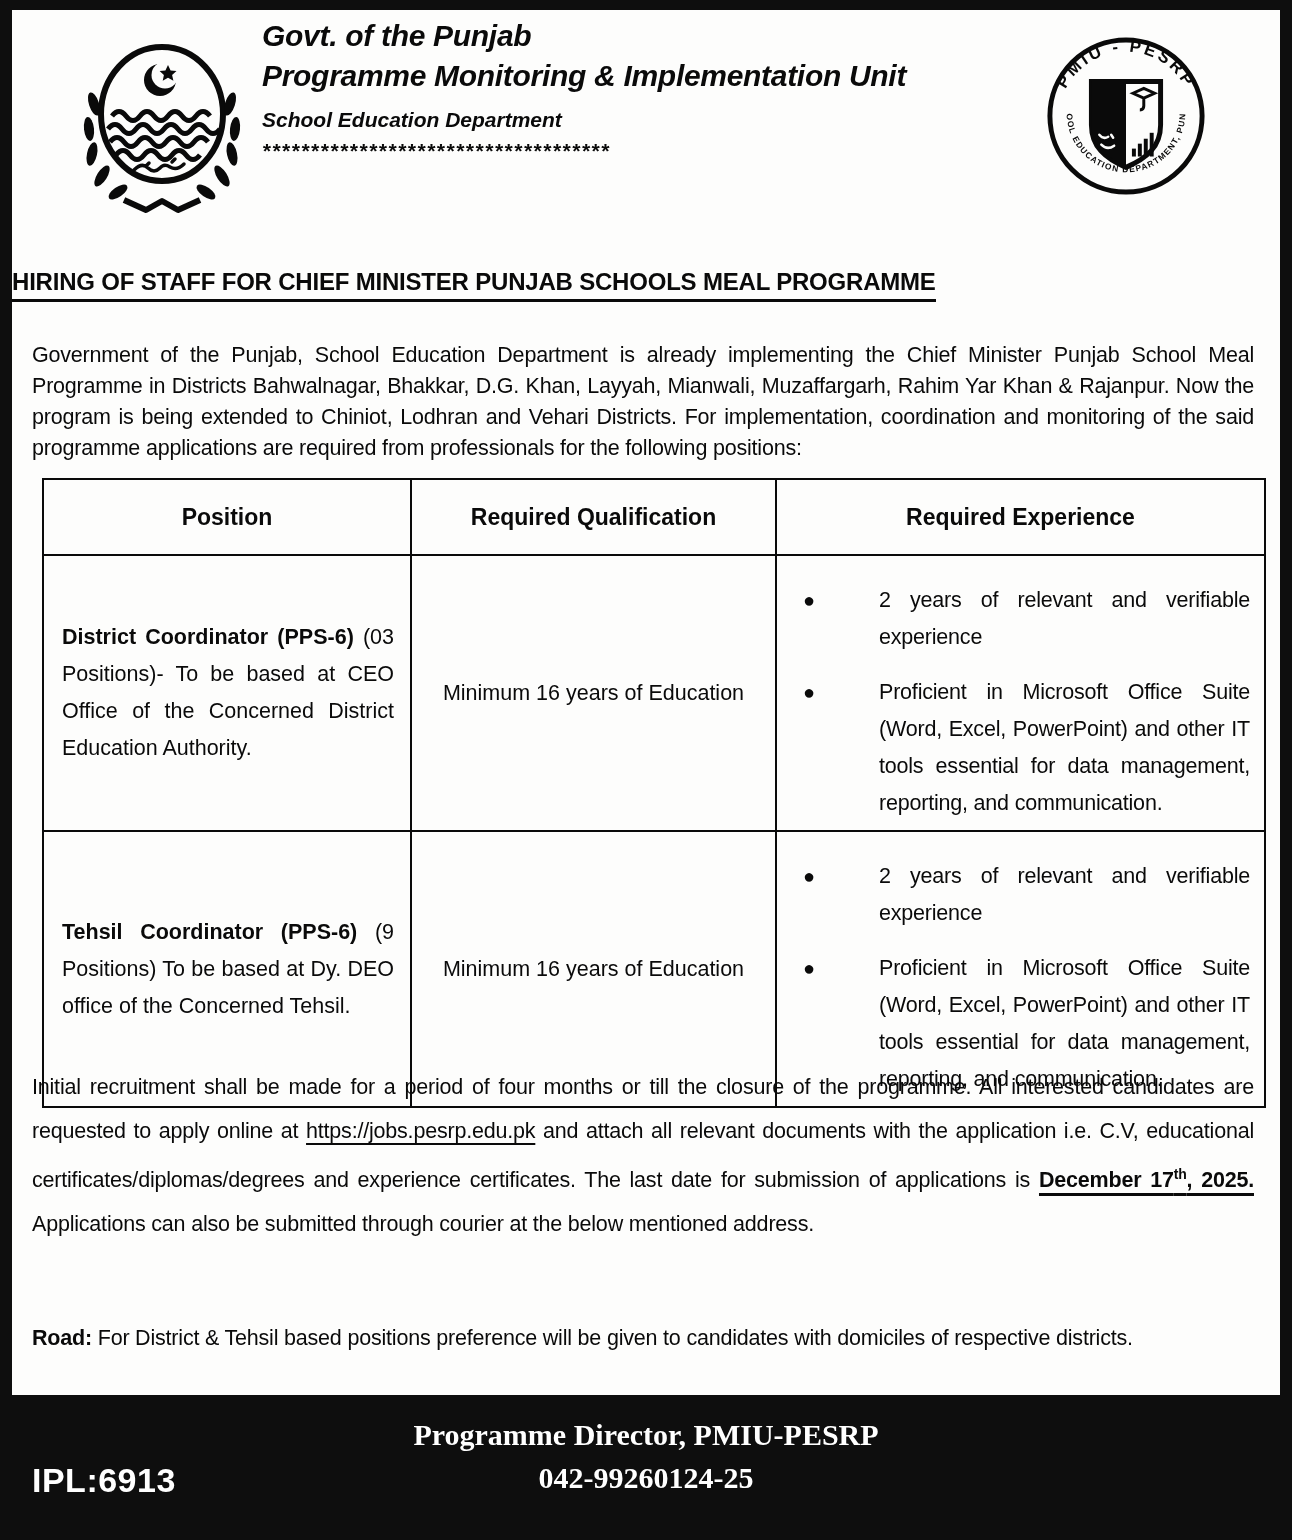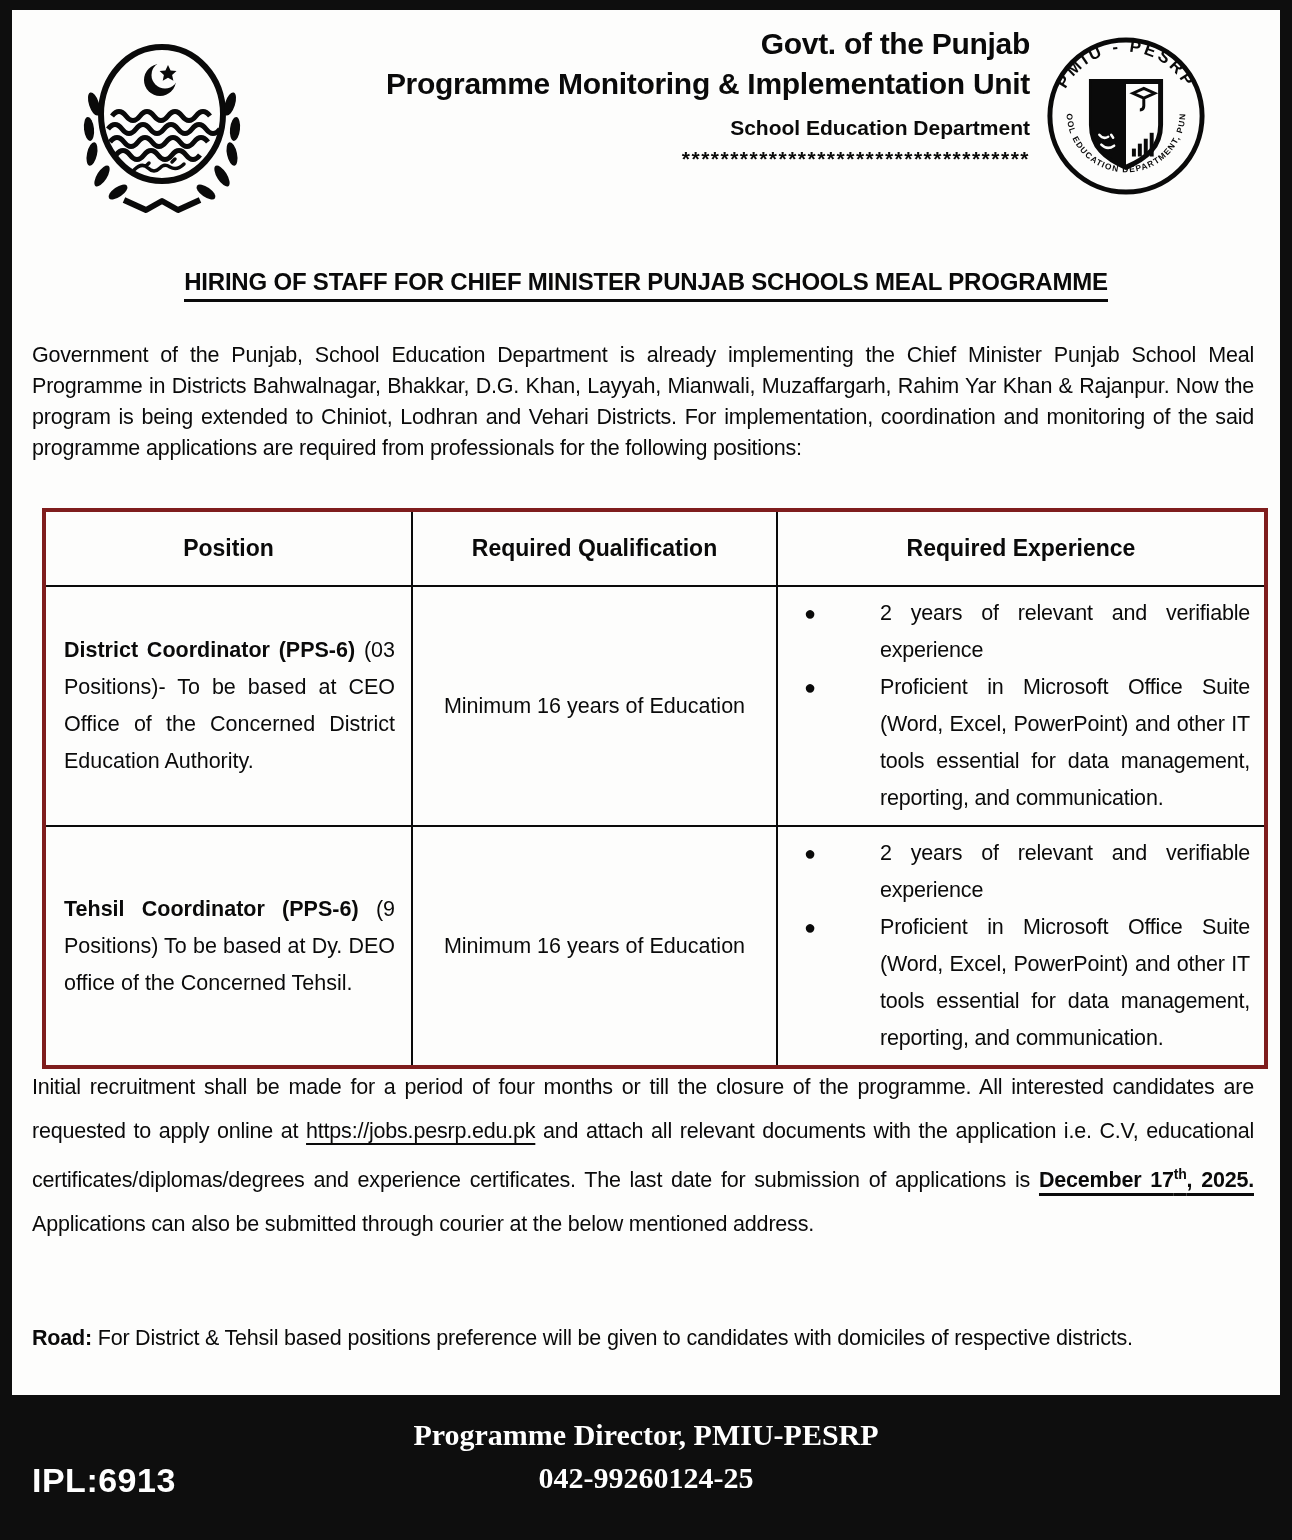--- a/index.html
+++ b/index.html
@@ -9,52 +9,52 @@
     position:relative; width:1292px; height:1540px;
     background:#0e0e0e; overflow:hidden; margin:0 auto;
   }
   .sheet {
     position:absolute; top:10px; left:12px; right:12px; bottom:145px;
     background:#fdfdfc; color:#0a0a0a;
   }
   
   .logo-crest { position:absolute; top:24px; left:52px; width:196px; height:188px; }
   .logo-seal  { position:absolute; top:22px; right:70px; width:168px; height:168px; }
-  .header-center { position:absolute; top:14px; left:250px; right:250px; text-align:right; }
+  .header-center { position:absolute; top:6px; left:250px; right:250px; text-align:left;font-style:italic; }
   .hdr-line { font-weight:bold; font-size:30px; line-height:40px; letter-spacing:-0.3px; }
   .hdr-dept { font-weight:bold; font-size:21px; line-height:36px; margin-top:6px; }
   .hdr-stars { font-weight:bold; font-size:21px; letter-spacing:1.5px; line-height:26px; white-space:nowrap; }
   
-  .ad-title-wrap { position:absolute; top:258px; left:0; right:0; text-align:center; }
+  .ad-title-wrap { position:absolute; top:258px; left:0; right:0; text-align:left; }
   .ad-title {
     display:inline-block; font-weight:bold; font-size:24px; letter-spacing:-0.2px;
     border-bottom:3px solid #0a0a0a; padding-bottom:3px;
   }
   
   .intro {
     position:absolute; top:330px; left:20px; right:26px;
     font-size:21.5px; line-height:31px; text-align:justify; letter-spacing:-0.2px;
   }
   
   .jobs-table {
-    position:absolute; top:498px; left:30px; width:1222px;
+    position:absolute; top:468px; left:30px; width:1222px;
     border-collapse:collapse; table-layout:fixed;
-    border:4px solid #7f1d1d;
+    border:1px solid #7f1d1d;
   }
   .jobs-table th, .jobs-table td { border:2px solid #0a0a0a; vertical-align:middle; }
   .jobs-table th { height:76px; font-size:23px; font-weight:bold; text-align:center; }
   .jobs-table td { height:223px; font-size:21.5px; }
   .cell-position { padding:10px 16px 10px 18px; text-align:justify; line-height:37px; }
   .pos-title { font-weight:bold; }
   .cell-qual { text-align:center; padding:0 30px; }
   .cell-exp  { vertical-align:top; padding:8px 14px 8px 0; }
   .exp-list { list-style:none; }
   .exp-list li {
     position:relative; padding-left:102px; text-align:justify;
-    line-height:37px; letter-spacing:-0.2px;
+    line-height:37px; letter-spacing:-0.2px;margin-top:18px;
   }
   .exp-list li::before {
     content:"●"; position:absolute; left:26px; top:0; font-size:20px;
   }
   
   .recruit {
     position:absolute; top:1056px; left:20px; right:26px;
     font-size:21.5px; line-height:43.5px; text-align:justify; letter-spacing:-0.2px;
   }
   .apply-url { text-decoration:underline; text-underline-offset:5px; text-decoration-thickness:2px; }

